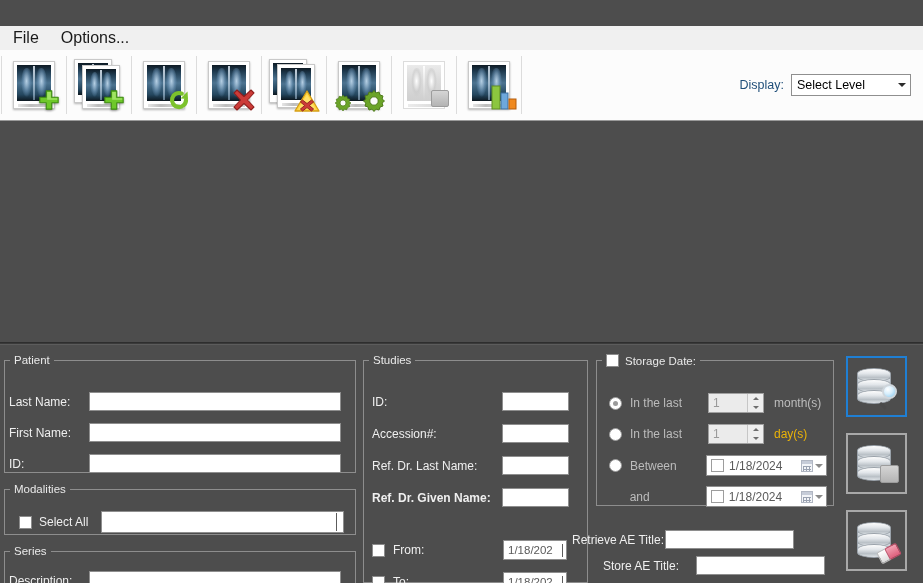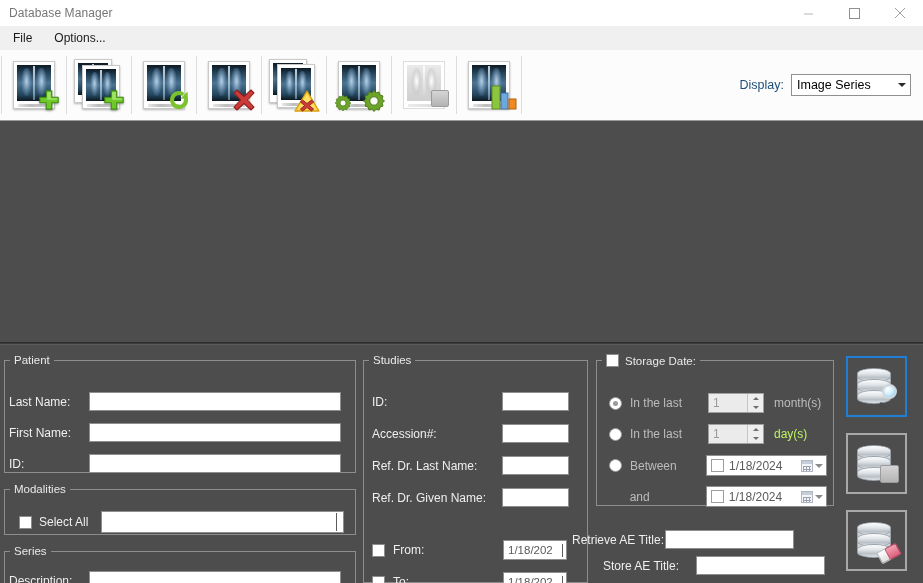--- a/index.html
+++ b/index.html
@@ -33,21 +33,21 @@
   .win-btn svg { display: block; }
 
   
   .menubar {
     position: absolute; left: 0; top: 26px; width: 923px; height: 24px;
     background: #f0f0f0;
     display: flex; align-items: center;
     border-bottom: 1px solid #f0f0f0;
   }
   .menu-item {
-    font-size: 12px; color: #1a1a1a; padding: 3px 9px; margin-left: 4px;
+    font-size: 16px; color: #1a1a1a; padding: 3px 9px; margin-left: 4px;
   }
 
   
   .toolbar {
     position: absolute; left: 0; top: 50px; width: 923px; height: 71px;
     background: #fcfcfc;
     border-bottom: 1px solid #9a9a9a;
     display: flex; align-items: center;
   }
   .tb-btn {
@@ -283,41 +283,20 @@
   .eraser .white {
     position:absolute; left:0; top:0; width:11px; height:13px;
     background: linear-gradient(180deg,#ffffff,#dcdcdc); border:1px solid #bdbdbd; border-radius:2px;
   }
 </style>
 </head>
 <body>
 
 <div id="app">
 
-  <div class="titlebar">
-    <div class="titlebar-text">Database Manager</div>
-    <div class="win-controls">
-      <div class="win-btn">
-        <svg width="11" height="11" viewBox="0 0 11 11">
-            <line x1="1" y1="6" x2="10" y2="6" stroke="#b5b5b5" stroke-width="1"></line>
-          </svg>
-      </div>
-      <div class="win-btn">
-        <svg width="11" height="11" viewBox="0 0 11 11">
-            <rect x="0.5" y="0.5" width="10" height="10" fill="none" stroke="#8f8f8f" stroke-width="1"></rect>
-          </svg>
-      </div>
-      <div class="win-btn">
-        <svg width="12" height="12" viewBox="0 0 12 12">
-            <line x1="1" y1="1" x2="11" y2="11" stroke="#a0a0a0" stroke-width="1"></line>
-            <line x1="11" y1="1" x2="1" y2="11" stroke="#a0a0a0" stroke-width="1"></line>
-          </svg>
-      </div>
-    </div>
-  </div>
 
   <div class="menubar">
     <div class="menu-item">File</div>
     <div class="menu-item">Options...</div>
   </div>
 
   <div class="toolbar">
 
     <div class="tb-sep"></div>
 
@@ -482,21 +461,21 @@
         </div>
       </div>
     </div>
 
     <div class="tb-sep"></div>
   </div>
 
   <div class="display-wrap">
     <span class="display-label">Display:</span>
     <div class="combo">
-      <span>Image Series</span>
+      <span>Select Level</span>
       <span class="arrow">
           <span class="caret-down"></span>
         </span>
     </div>
   </div>
 
   <div class="viewer"></div>
   <div class="viewer-hairline"></div>
 
   <div class="form-area">
@@ -546,21 +525,21 @@
       </div>
       <div class="row" style="left:8px; top:58px; width:208px;">
         <span class="lbl" style="width:130px;">Accession#:</span>
         <input class="txt" style="width: 67px;" value="">
       </div>
       <div class="row" style="left:8px; top:90px; width:208px;">
         <span class="lbl" style="width:130px;">Ref. Dr. Last Name:</span>
         <input class="txt" style="width: 67px;" value="">
       </div>
       <div class="row" style="left:8px; top:122px; width:208px;">
-        <span class="lbl" style="width:130px;">Ref. Dr. Given Name:</span>
+        <span class="lbl" style="width:130px;font-weight:bold;">Ref. Dr. Given Name:</span>
         <input class="txt" style="width: 67px;" value="">
       </div>
 
       <div class="row" style="left:8px; top:174px; width:208px;">
         <span class="cb"></span>
         <span class="lbl" style="margin-left:8px; width:110px;">From:</span>
         <div class="smalldate">
           <span>1/18/202</span>
           <span class="sd-caret"><span class="chev" style="width:6px;height:6px;"></span></span>
         </div>
@@ -605,21 +584,21 @@
           <span class="val">1</span>
           <span class="btns">
             <i>
                 <span class="tri-up"></span>
               </i>
             <i>
                 <span class="tri-dn"></span>
               </i>
           </span>
         </div>
-        <span class="lbl" style="margin-left:10px;color:#bef264;">day(s)</span>
+        <span class="lbl" style="margin-left:10px;color:#eab308;">day(s)</span>
       </div>
 
       <div class="row" style="left:12px; top:88px; width:218px;">
         <span class="rb"></span>
         <span class="lbl" style="margin-left:8px; width:78px; color:#bcbcbc;">Between</span>
         <div class="datepick">
           <span class="dcb"></span>
           <span class="dval">1/18/2024</span>
           <span class="dicon">
             <span class="cal-glyph"></span>

